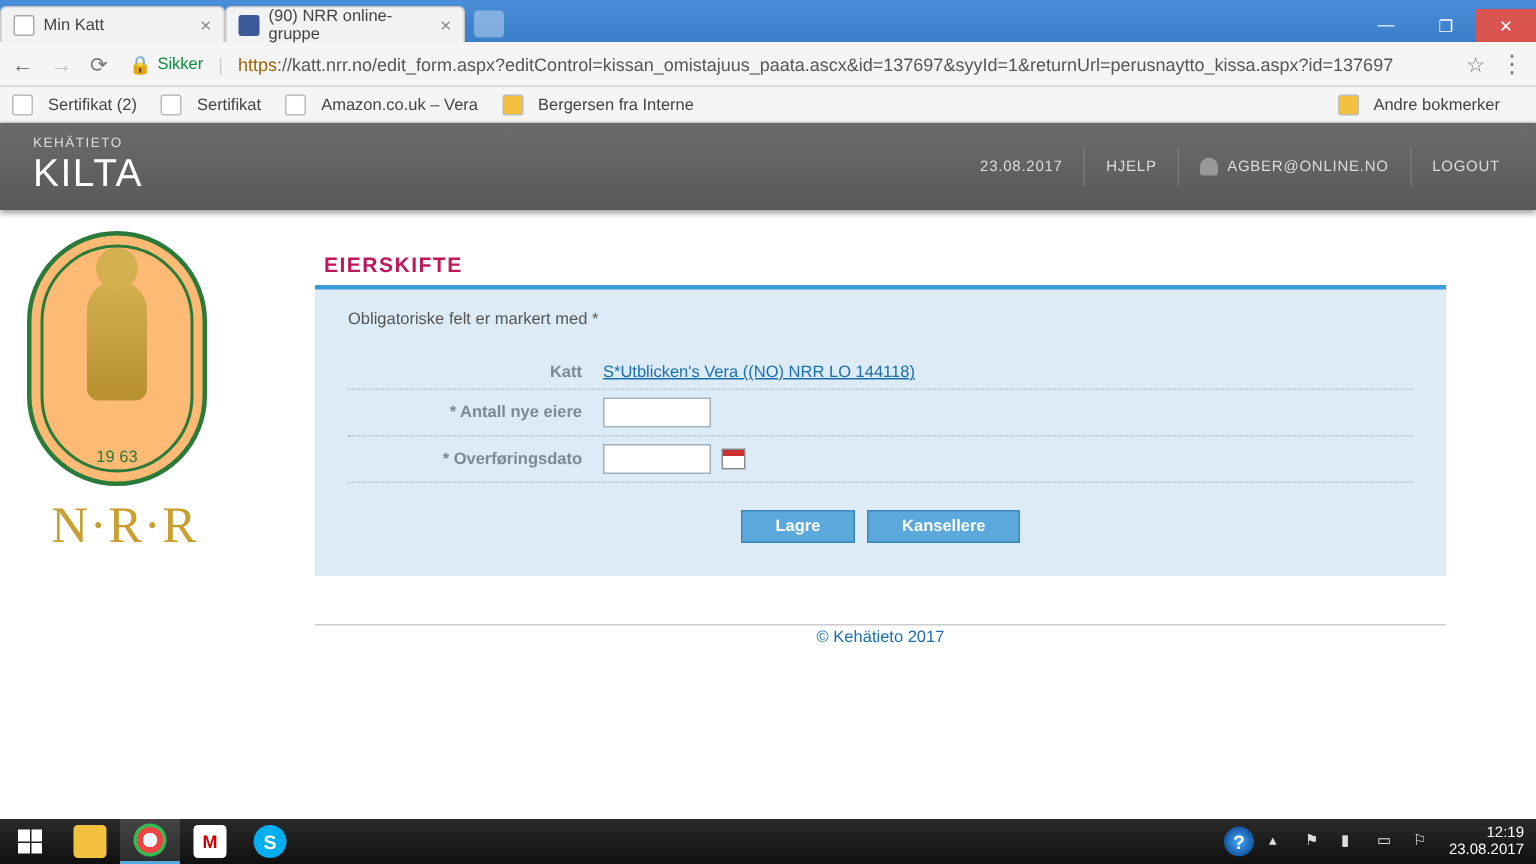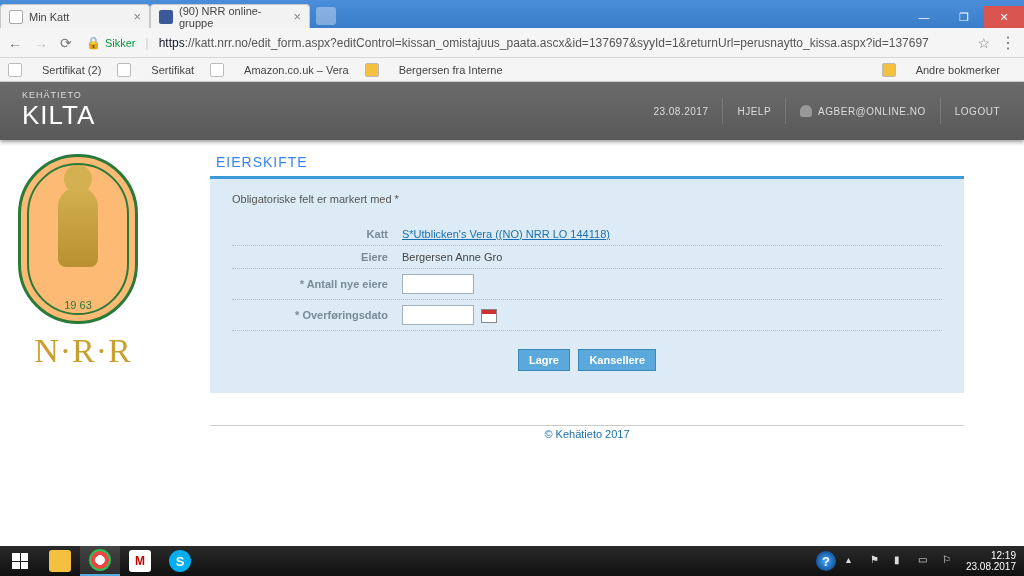--- a/index.html
+++ b/index.html
@@ -15,26 +15,26 @@
 .newtab { width: 20px; height: 18px; background: rgba(255,255,255,.35); margin: 0 0 3px 6px; border-radius: 3px; }
 .winbtns { margin-left: auto; display: flex; }
 .winbtn { width: 40px; height: 22px; color: #fff; display: flex; align-items: center; justify-content: center; font-size: 11px; }
 .winbtn.close { background: #d9534f; }
 
 .addrbar { height: 30px; background: #f5f5f5; border-bottom: 1px solid #d6d6d6; display: flex; align-items: center; padding: 0 8px; font-size: 12px; color: #555; gap: 10px; }
 .navicon { width: 16px; color: #777; font-size: 14px; }
 .secure { color: #0a8f3c; display: flex; align-items: center; gap: 4px; font-size: 11px; }
 .secure .lock { font-size: 12px; }
 .url { color: #555; flex: 1; overflow: hidden; white-space: nowrap; }
-.url .https { color: #0f172a; }
+.url .https { color: #a16207; }
 .addrbar .star { color: #777; font-size: 14px; }
 .addrbar .menu { color: #777; font-size: 16px; }
 
 .bmbar { height: 24px; background: #f5f5f5; border-bottom: 1px solid #d6d6d6; display: flex; align-items: center; padding: 0 8px; font-size: 11px; color: #444; }
-.bmitem { display: flex; align-items: center; gap: 20px; margin-right: 16px; }
+.bmitem { display: flex; align-items: center; gap: 10px; margin-right: 16px; }
 .bmicon { width: 14px; height: 14px; background: #fff; border: 1px solid #bbb; border-radius: 2px; }
 .bmicon.y { background: #f4c040; }
 .bmbar .spacer { flex: 1; }
 
 
 .page { position: relative; }
 .kiltabar { height: 58px; background: linear-gradient(#6b6b6b, #595959); position: relative; color: #fff; box-shadow: 0 2px 4px rgba(0,0,0,.4); z-index: 2; }
 .kiltabar .klabel { position: absolute; left: 22px; top: 8px; font-size: 9px; letter-spacing: 1px; color: #ddd; }
 .kiltabar .ktitle { position: absolute; left: 22px; top: 18px; font-size: 26px; letter-spacing: 1px; color: #fff; font-weight: normal; }
 .topbar-right { position: absolute; right: 10px; top: 0; height: 58px; display: flex; align-items: center; }
@@ -45,33 +45,33 @@
 .content { display: flex; }
 .leftcol { width: 210px; padding: 14px 0 0 18px; }
 .logo { width: 120px; height: 170px; border: 3px solid #2a7a3a; border-radius: 60px; background: #fdba74; position: relative; }
 .logo::after { content: ""; position: absolute; inset: 6px; border: 2px solid #2a7a3a; border-radius: 54px; }
 .logo .year { position: absolute; bottom: 10px; width: 100%; text-align: center; color: #2a7a3a; font-size: 11px; }
 .catbody { position: absolute; top: 30px; left: 50%; transform: translateX(-50%); width: 40px; height: 80px; background: linear-gradient(#d4b050,#b89030); border-radius: 20px 20px 8px 8px; }
 .cathead { position: absolute; top: -22px; left: 50%; transform: translateX(-50%); width: 28px; height: 28px; background: #d4b050; border-radius: 50%; }
 .nrr { font-family: "Times New Roman", serif; color: #c9a030; font-size: 34px; letter-spacing: 1px; margin-top: 8px; text-align: center; width: 130px; }
 
 .main { flex: 1; padding: 14px 60px 0 0; }
-.section-title { color: #3b82f6; font-size: 14px; font-weight: normal; letter-spacing: 1px; margin-bottom: 6px; padding-left: 6px; }
+.section-title { color: #be185d; font-size: 14px; font-weight: bold; letter-spacing: 1px; margin-bottom: 6px; padding-left: 6px; margin-top: 14px; }
 .panel { background: #dcebf5; border-top: 3px solid #3a9bd8; padding: 14px 22px 22px; }
 .instr { color: #555; font-size: 11px; margin-bottom: 18px; }
 .formrow { display: flex; align-items: center; border-bottom: 1px dotted #b0c0cc; padding: 5px 0; }
 .formrow:last-of-type { border-bottom: none; }
 .flabel { width: 170px; text-align: right; color: #7a8a96; font-size: 11px; font-weight: bold; padding-right: 14px; }
 .fvalue { color: #444; font-size: 11px; }
 .fvalue a { color: #1a6fb0; }
 .finput { width: 72px; height: 20px; border: 1px solid #a0b0bc; font-size: 11px; padding: 0 3px; }
 .calicon { display: inline-block; width: 16px; height: 14px; background: #fff; border: 1px solid #888; margin-left: 4px; vertical-align: middle; position: relative; }
 .calicon::before { content: ""; position: absolute; top: 0; left: 0; right: 0; height: 4px; background: #cc3030; }
 .btnrow { text-align: center; margin-top: 18px; }
-.pbtn { background: #5aa8dc; color: #fff; border: 1px solid #3a88bc; font-size: 11px; font-weight: bold; padding: 4px 10px; margin: 0 2px; cursor: pointer; }
+.pbtn { background: #5aa8dc; color: #fff; border: 1px solid #3a88bc; font-size: 11px; font-weight: bold; padding: 4px 22px; margin: 0 2px; cursor: pointer; }
 .footer { text-align: center; font-size: 11px; color: #1a6fb0; margin-top: 32px; border-top: 1px solid #ccc; padding-top: 2px; }
 
 
 .taskbar { position: absolute; bottom: 0; left: 0; right: 0; height: 30px; background: linear-gradient(#2a2a2a, #101010); display: flex; align-items: center; z-index: 10; }
 .tbtn { width: 40px; height: 30px; display: flex; align-items: center; justify-content: center; }
 .tbtn.active { background: rgba(255,255,255,.12); border-bottom: 2px solid #5ad; }
 .winlogo { width: 16px; height: 16px; display: grid; grid-template: 1fr 1fr / 1fr 1fr; gap: 1px; }
 .winlogo span { background: #fff; }
 .tsq { width: 22px; height: 22px; border-radius: 3px; }
 .tray { margin-left: auto; display: flex; align-items: center; gap: 10px; padding-right: 8px; color: #fff; font-size: 10px; }
@@ -170,24 +170,20 @@
     <div class="main">
       <div class="section-title">EIERSKIFTE</div>
       <div class="panel">
         <div class="instr">Obligatoriske felt er markert med *</div>
 
         <div class="formrow">
           <div class="flabel">Katt</div>
           <div class="fvalue"><a href="#">S*Utblicken's Vera ((NO) NRR LO 144118)</a></div>
         </div>
         <div class="formrow">
-          <div class="flabel">Eiere</div>
-          <div class="fvalue">Bergersen Anne Gro</div>
-        </div>
-        <div class="formrow">
           <div class="flabel">* Antall nye eiere</div>
           <div class="fvalue"><input class="finput" style=""></div>
         </div>
         <div class="formrow">
           <div class="flabel">* Overføringsdato</div>
           <div class="fvalue">
             <input class="finput" style="">
             <span class="calicon"></span>
           </div>
         </div>

